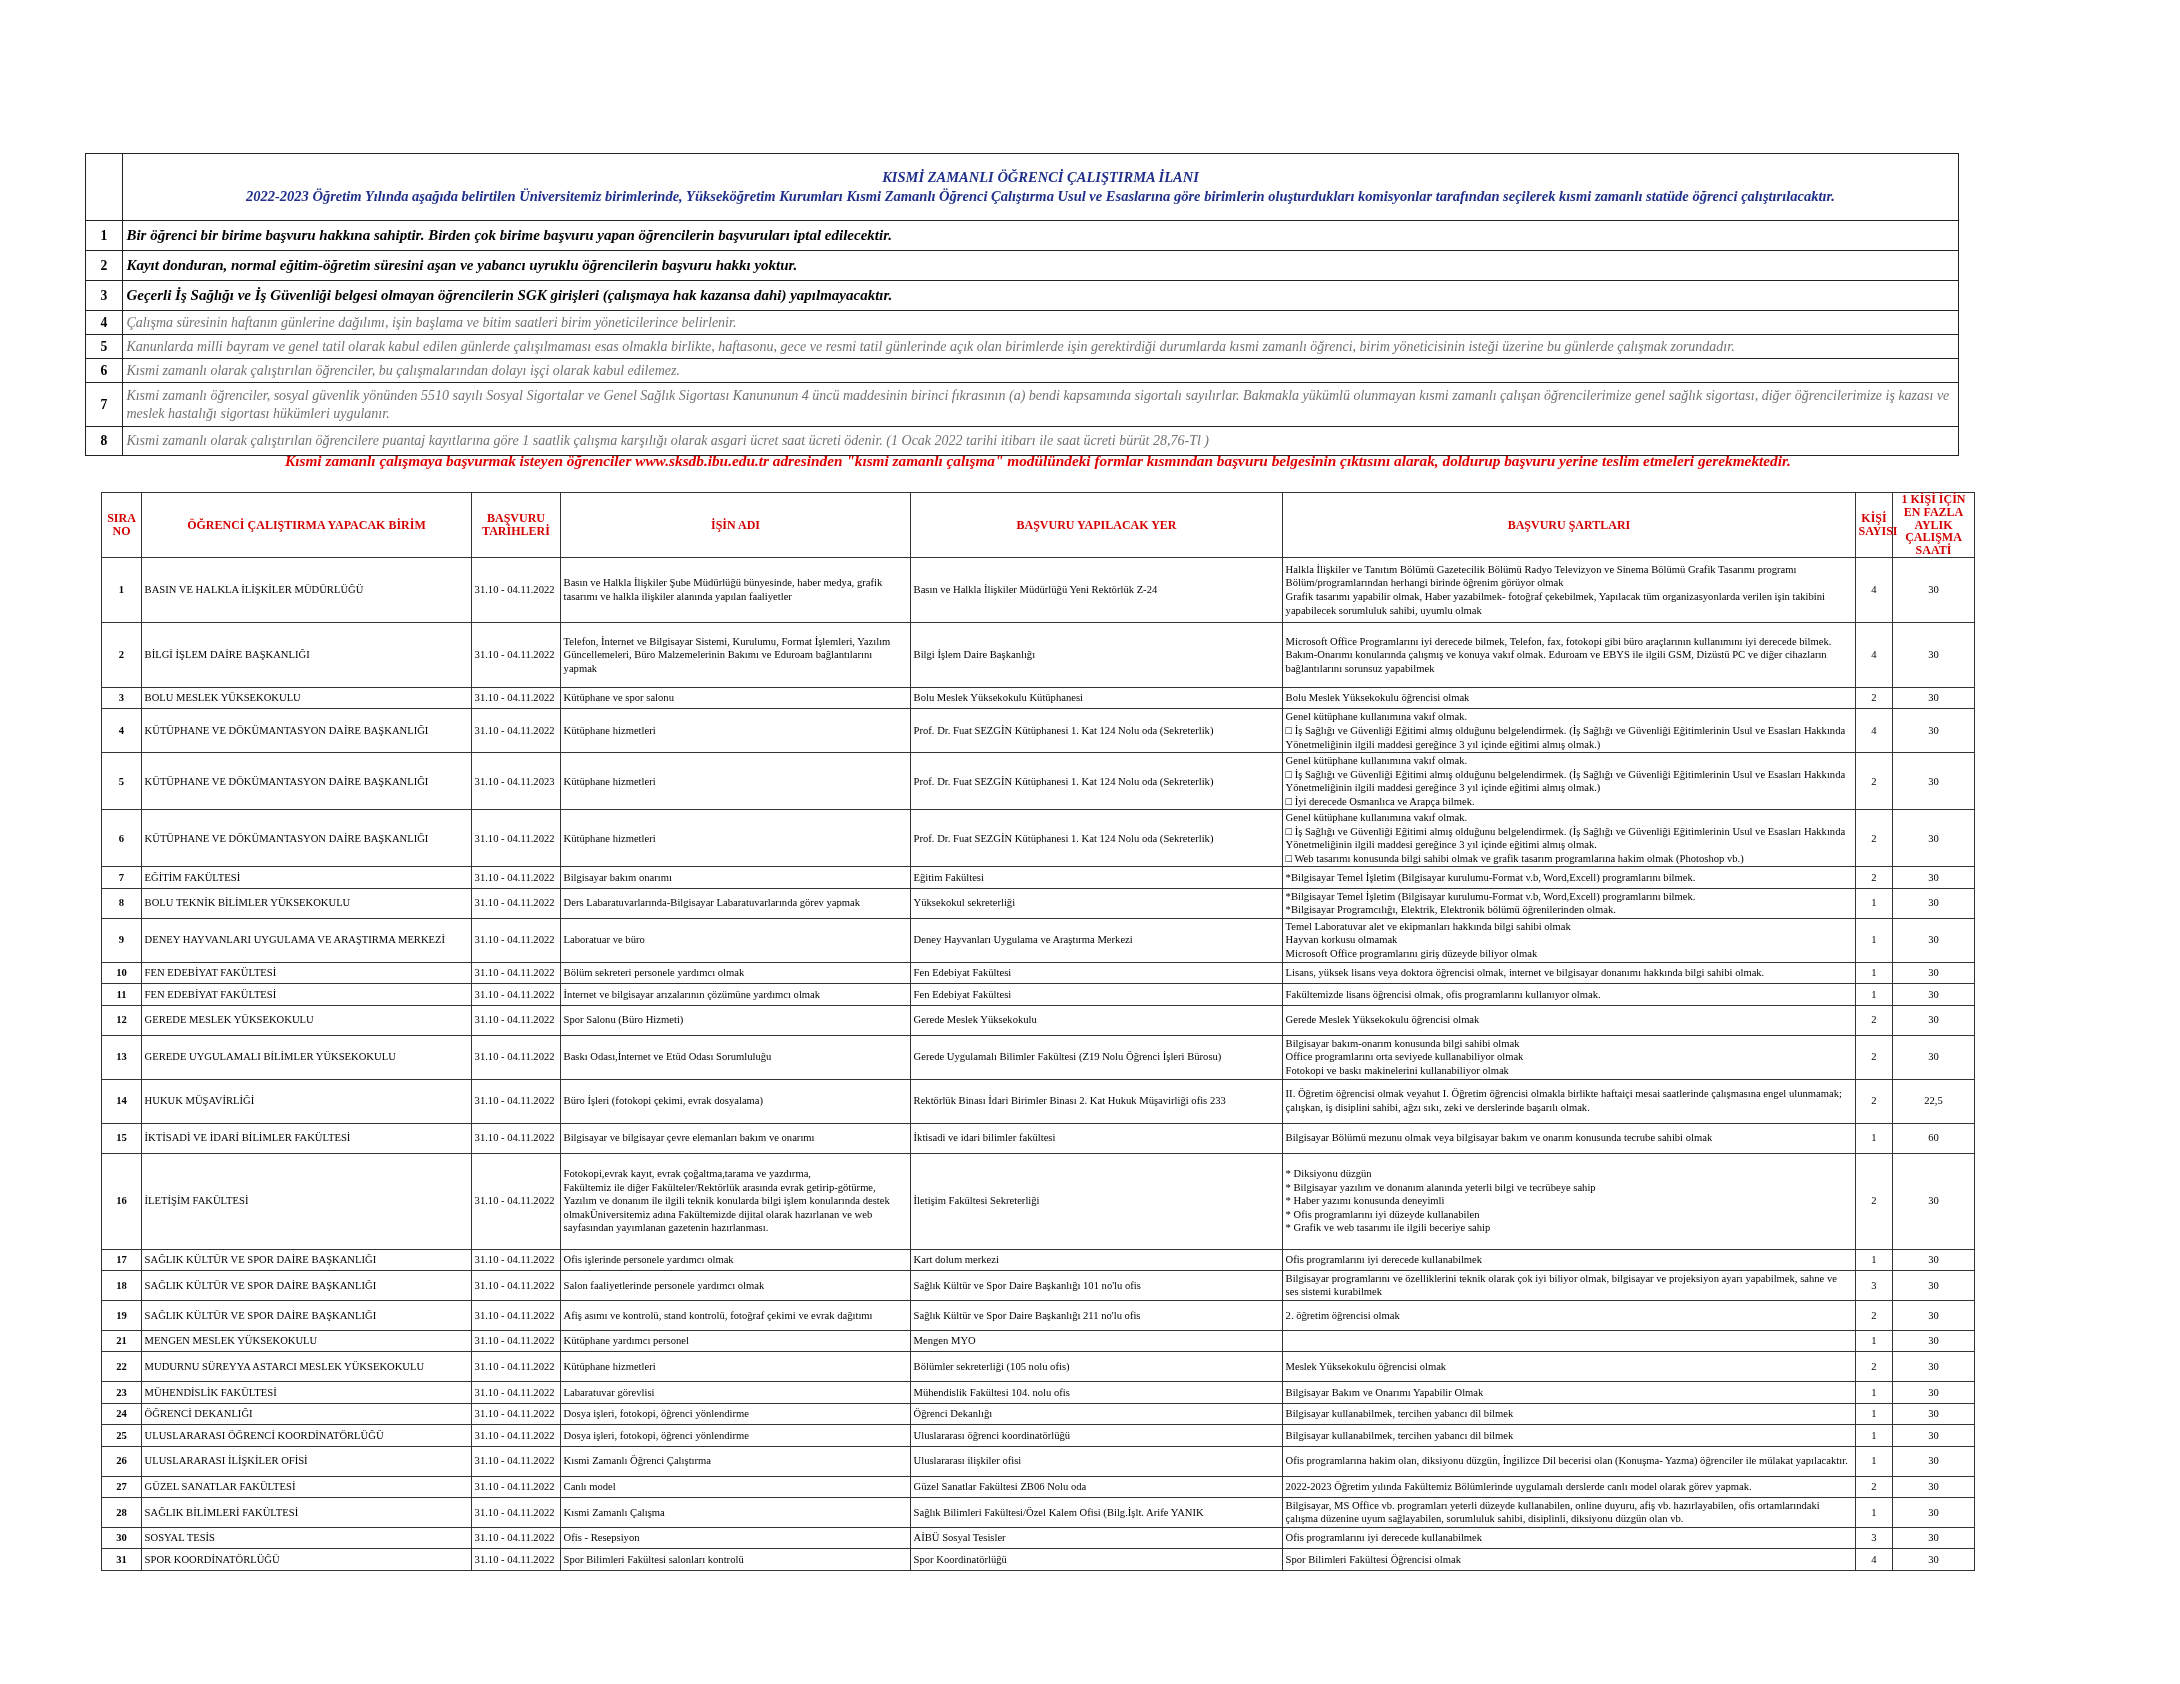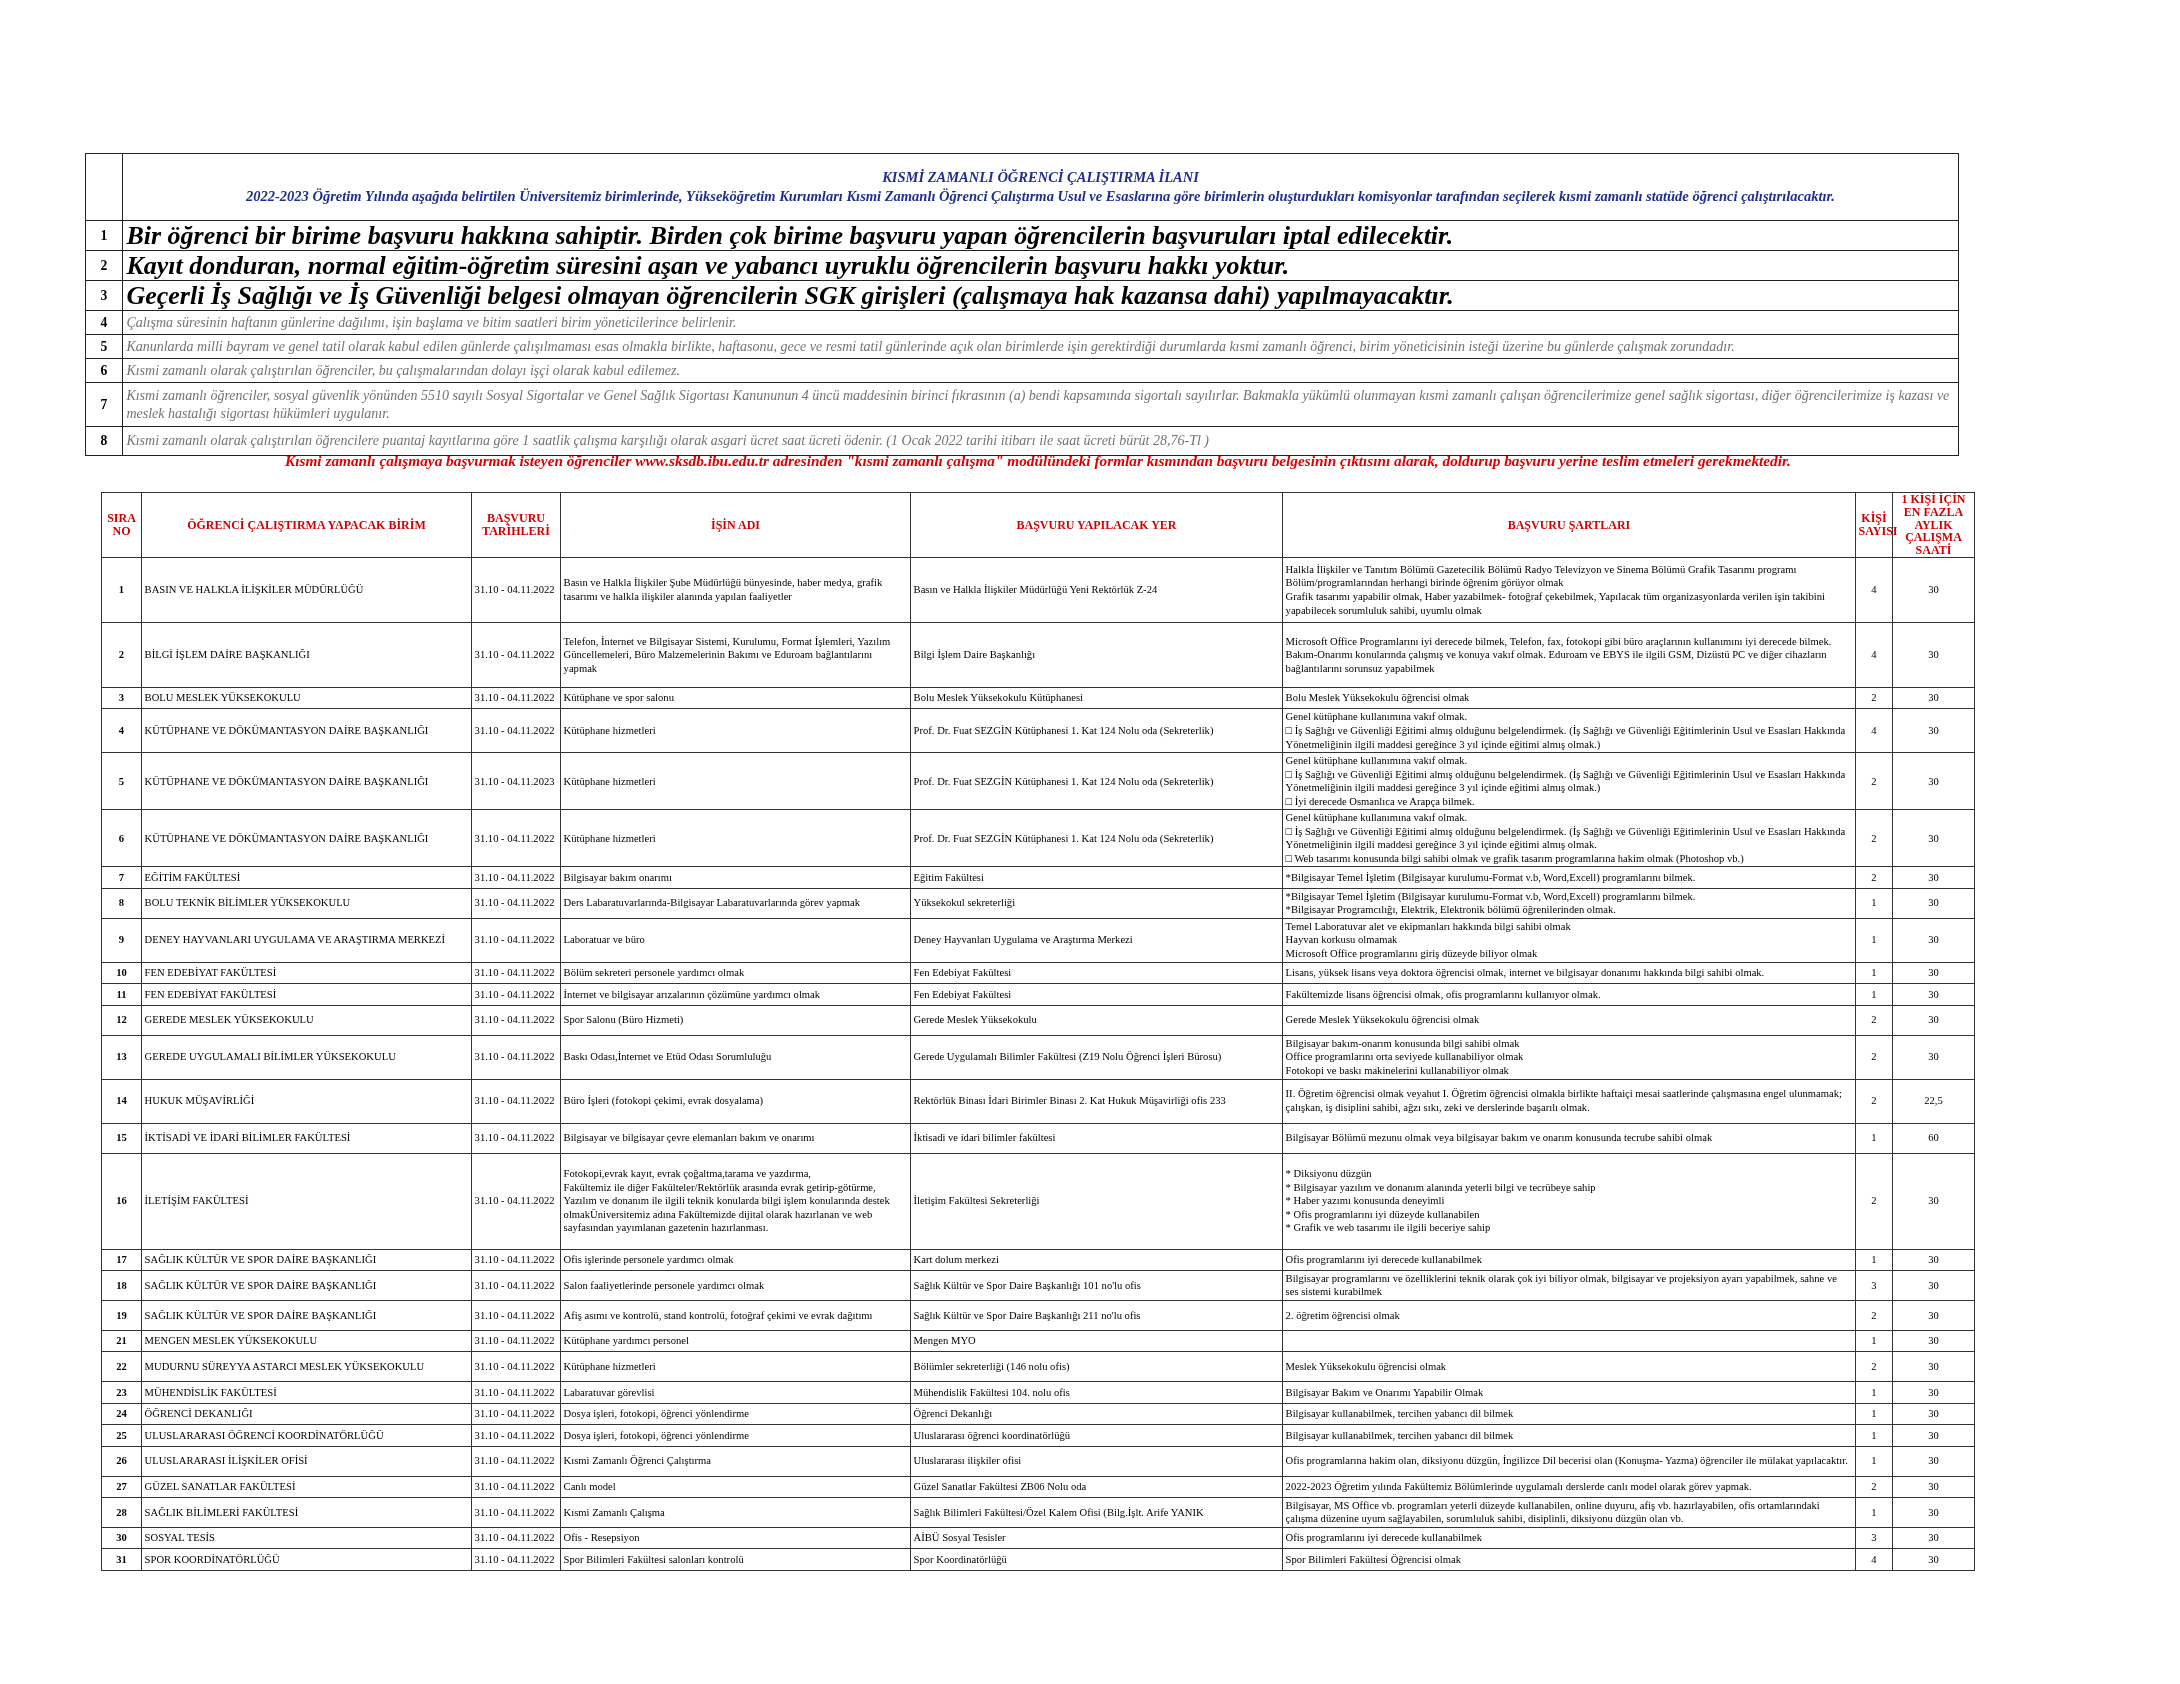--- a/index.html
+++ b/index.html
@@ -4,21 +4,21 @@
 <style>
   html, body { margin:0; padding:0; background:#ffffff; }
   body { width:2181px; height:1685px; position:relative; font-family:"Liberation Serif", serif; color:#000; overflow:hidden; }
 
   
   #rules { position:absolute; left:85px; top:153px; width:1874px; border-collapse:collapse; table-layout:fixed; }
   #rules td { border:1.7px solid #222; padding:0 3.4px; vertical-align:middle; }
   #rules td.num { width:31px; text-align:center; font-weight:bold; font-size:13.6px; padding:0; }
   #rules .head-cell { text-align:center; color:#1f2f8a; font-style:italic; font-weight:bold; font-size:14.5px; line-height:19px; padding:1.7px 5.1px; }
   #rules .head-cell .title { display:block; }
-  #rules .big { font-style:italic; font-weight:bold; font-size:26px; line-height:25.6px; }
+  #rules .big { font-style:italic; font-weight:bold; font-size:15px; line-height:25.6px; }
   #rules .small { font-style:italic; font-size:14px; line-height:18px; color:#737373; }
   #rules tr.r-big td { height:29px; }
   #rules tr.r-small td { height:23px; }
   #rules tr.r-two td { height:43px; }
   #rules tr.r-head td { height:63px; }
 
   #notice { position:absolute; left:101px; top:452px; width:1874px; text-align:center; color:#e00000; font-style:italic; font-weight:bold; font-size:15.3px; }
 
   
   #jobs { position:absolute; left:101px; top:492px; width:1874px; border-collapse:collapse; table-layout:fixed; font-size:10.6px; line-height:13.6px; }
@@ -408,21 +408,21 @@
         <td class="c-num">1</td>
         <td class="c-num">30</td>
       </tr>
       <tr class="h-2">
         <td class="c-no">22</td>
         <td class="c-unit">MUDURNU SÜREYYA ASTARCI MESLEK YÜKSEKOKULU</td>
         <td class="c-dates">31.10 - 04.11.2022</td>
         <td class="c-job">
           <span class="line">Kütüphane hizmetleri</span>
         </td>
-        <td class="c-place">Bölümler sekreterliği (146 nolu ofis)</td>
+        <td class="c-place">Bölümler sekreterliği (105 nolu ofis)</td>
         <td class="c-req">
           <span class="line">Meslek Yüksekokulu öğrencisi olmak</span>
         </td>
         <td class="c-num">2</td>
         <td class="c-num">30</td>
       </tr>
       <tr class="h-1">
         <td class="c-no">23</td>
         <td class="c-unit">MÜHENDİSLİK FAKÜLTESİ</td>
         <td class="c-dates">31.10 - 04.11.2022</td>

